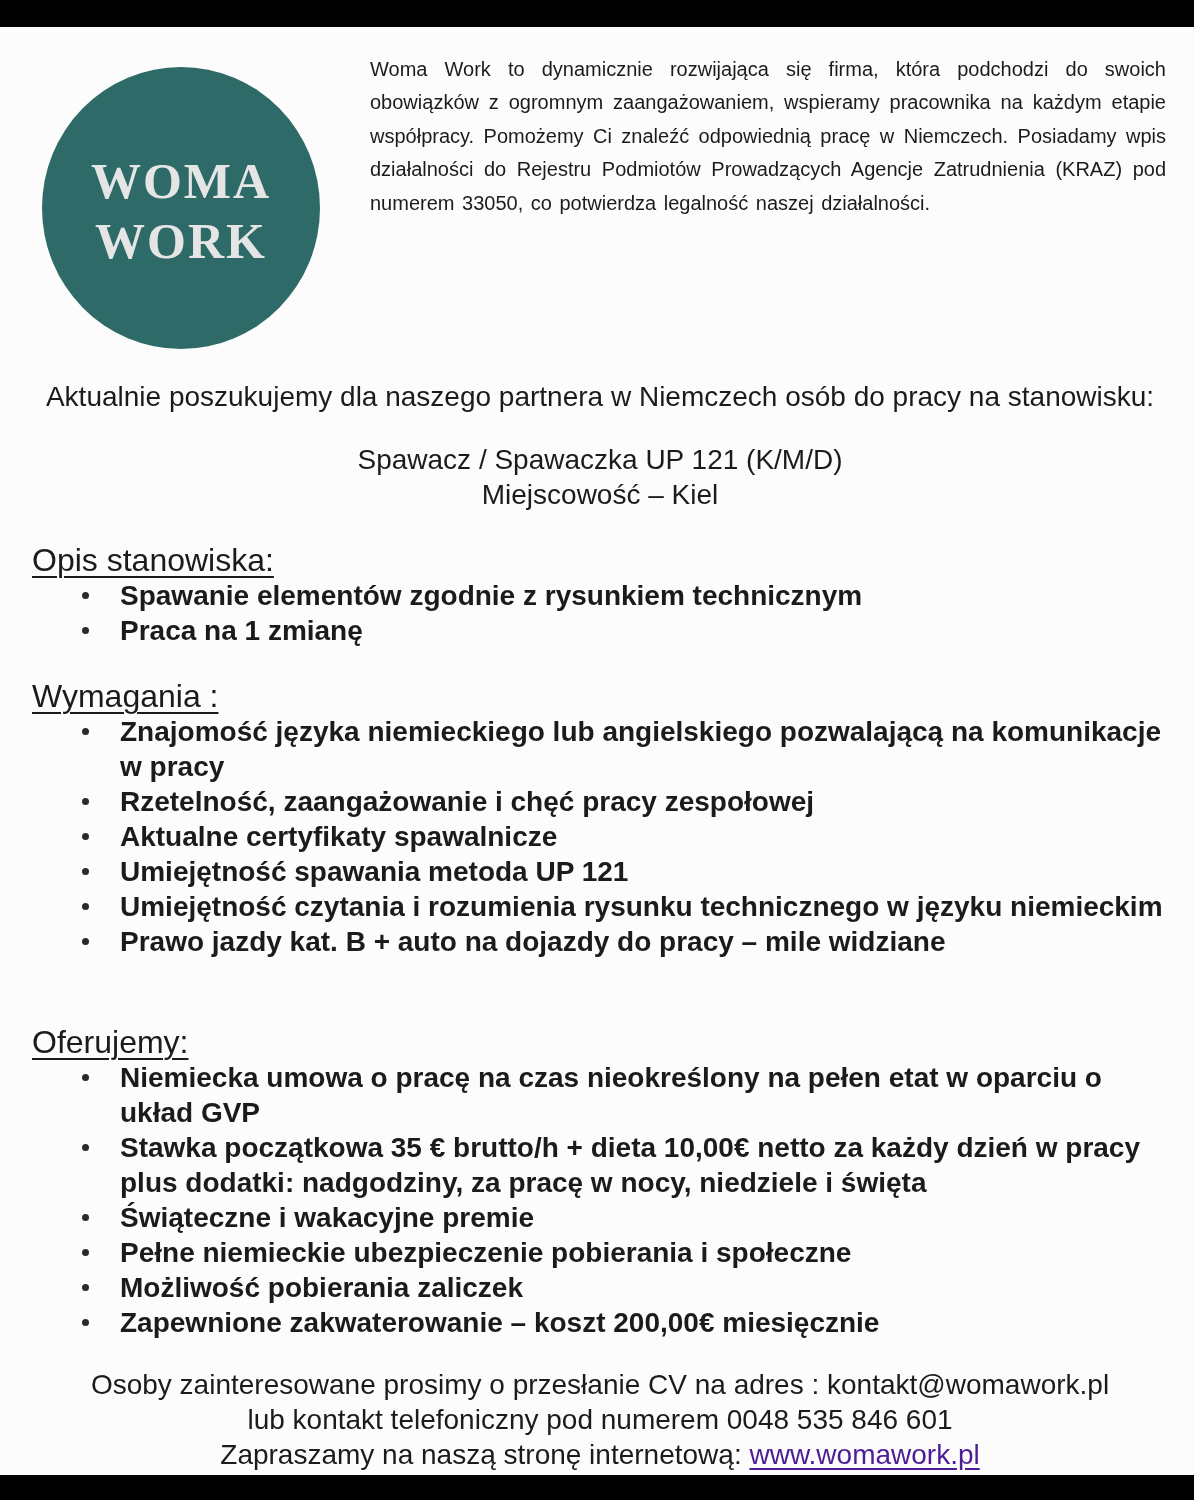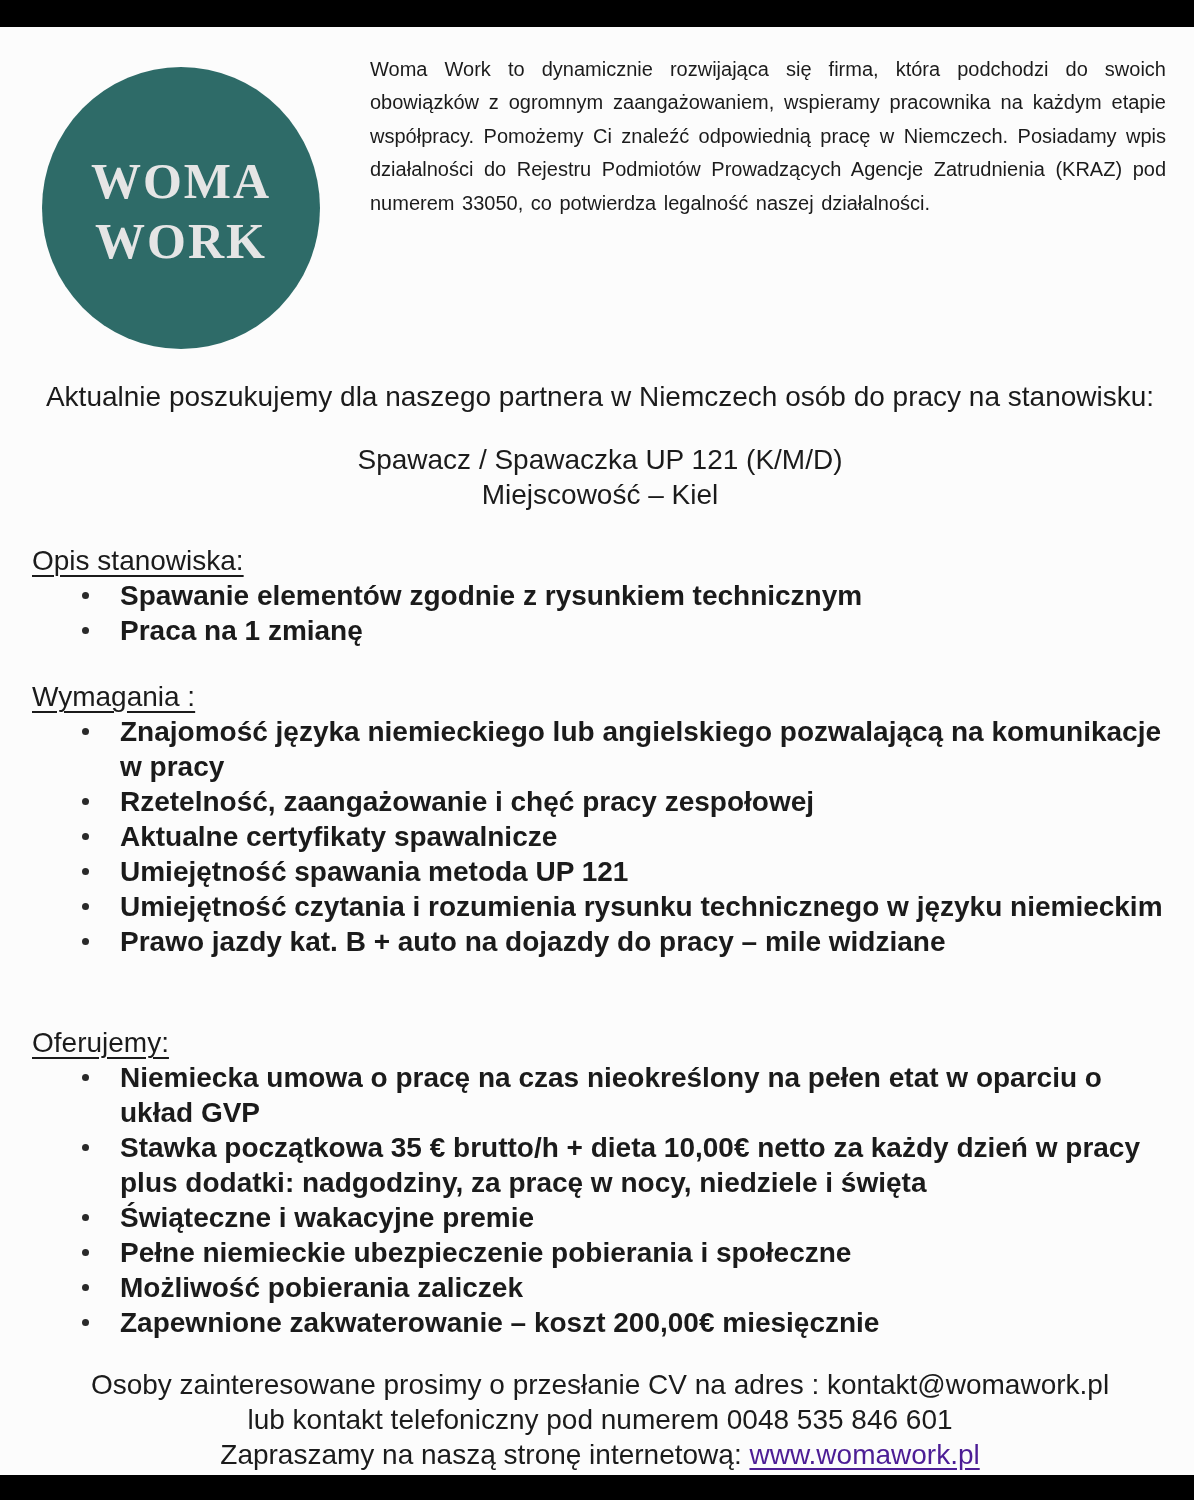--- a/index.html
+++ b/index.html
@@ -61,21 +61,21 @@
     font-size: 28px;
     line-height: 35px;
     color: #1b1b1b;
   }
   .body-text p { margin: 0; text-align: center; }
 
   .position-block { margin-top: 28px; }
 
   h2.heading {
     margin: 31px 0 0 0;
-    font-size: 28px;
+    font-size: 32px;
     line-height: 35px;
     font-weight: normal;
     text-decoration: underline;
     text-underline-offset: 5px;
     text-decoration-thickness: 2px;
   }
   h2.heading.offer { margin-top: 66px; }
 
   ul.bullets { margin: 0; padding: 0; list-style: none; }
   ul.bullets li { position: relative; padding-left: 88px; font-weight: bold; }

